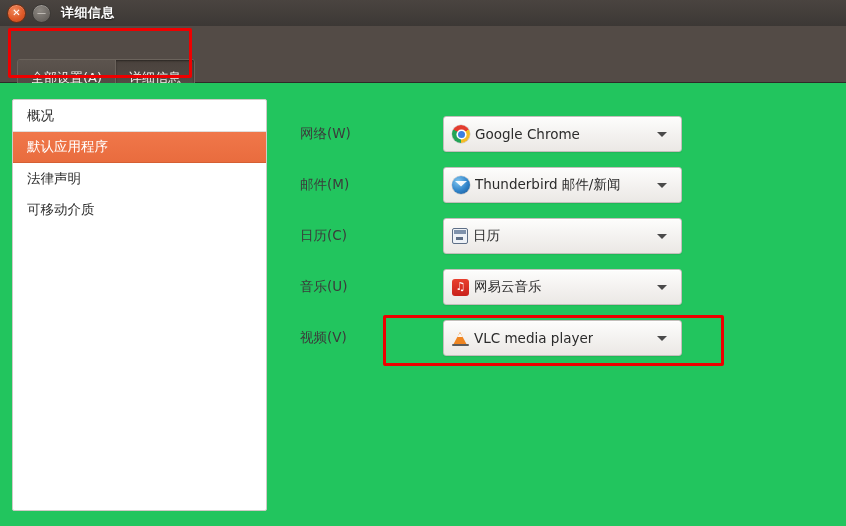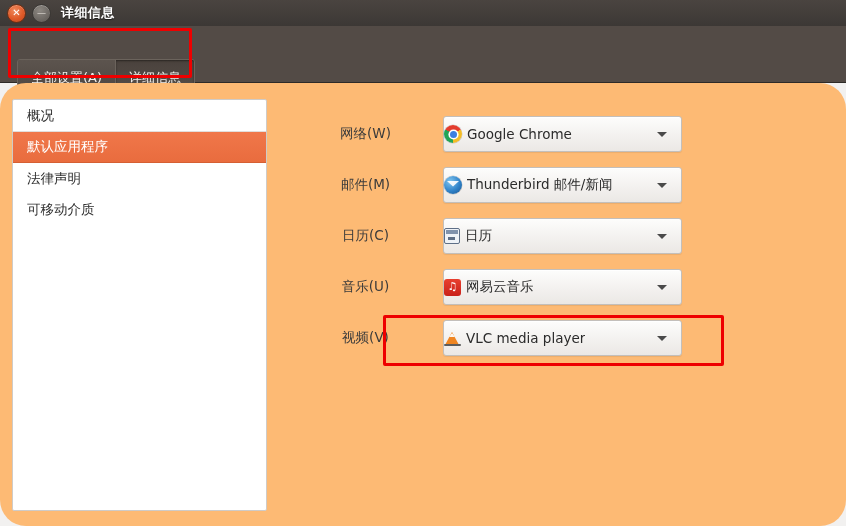--- a/index.html
+++ b/index.html
@@ -121,22 +121,21 @@
   #anno-video {
     left: 383px; top: 315px;
     width: 341px; height: 51px;
   }
 
   
   .content {
     position: absolute;
     left: 0; top: 83px;
     width: 846px; height: 443px;
-    background: #fdba74;
-    border-radius: 26px;
+    background: #22c55e;
   }
 
   
   .sidebar {
     position: absolute;
     left: 12px; top: 16px;
     width: 255px; height: 412px;
     background: #ffffff;
     border: 1px solid #cfcbc7;
     border-radius: 2px;
@@ -172,38 +171,39 @@
   .row {
     position: absolute;
     left: 0;
     width: 546px;
     height: 36px;
     display: flex;
     align-items: center;
   }
   .row .label {
     width: 143px;
-    text-align: center;
+    text-align: left;
     padding-right: 12px;
     box-sizing: border-box;
     font-size: 13.5px;
     color: #3b3b3b;
     white-space: nowrap;
   }
   .combo {
     position: relative;
     width: 239px;
     height: 36px;
     box-sizing: border-box;
     border: 1px solid #c3bfbb;
     border-radius: 3px;
     background: linear-gradient(to bottom, #fdfdfc 0%, #f3f1ef 55%, #ebe8e5 100%);
     box-shadow: 0 1px 1px rgba(0,0,0,0.07), inset 0 1px 0 #ffffff;
     display: flex;
     align-items: center;
+    padding-left: 8px;
     cursor: default;
   }
   .combo .combo-label {
     font-size: 13.5px;
     color: #2b2b2b;
     margin-left: 5px;
     white-space: nowrap;
     overflow: hidden;
   }
   .combo .arrow {

